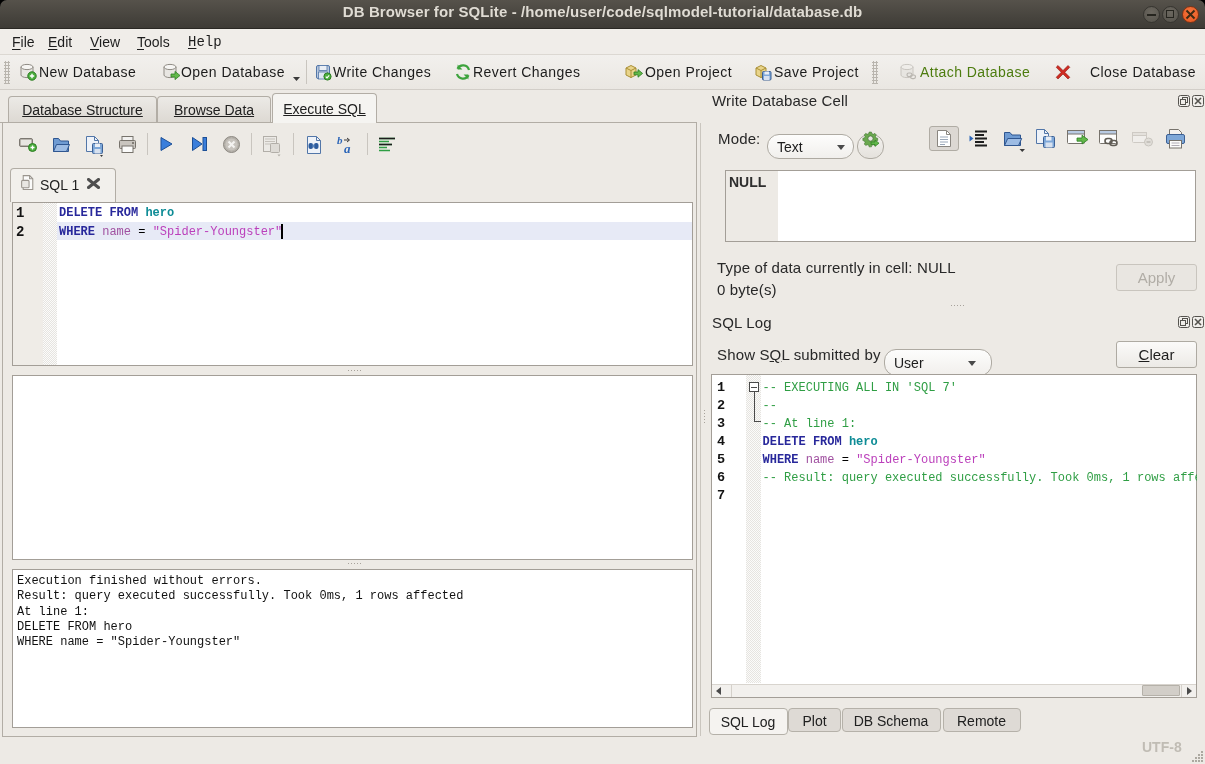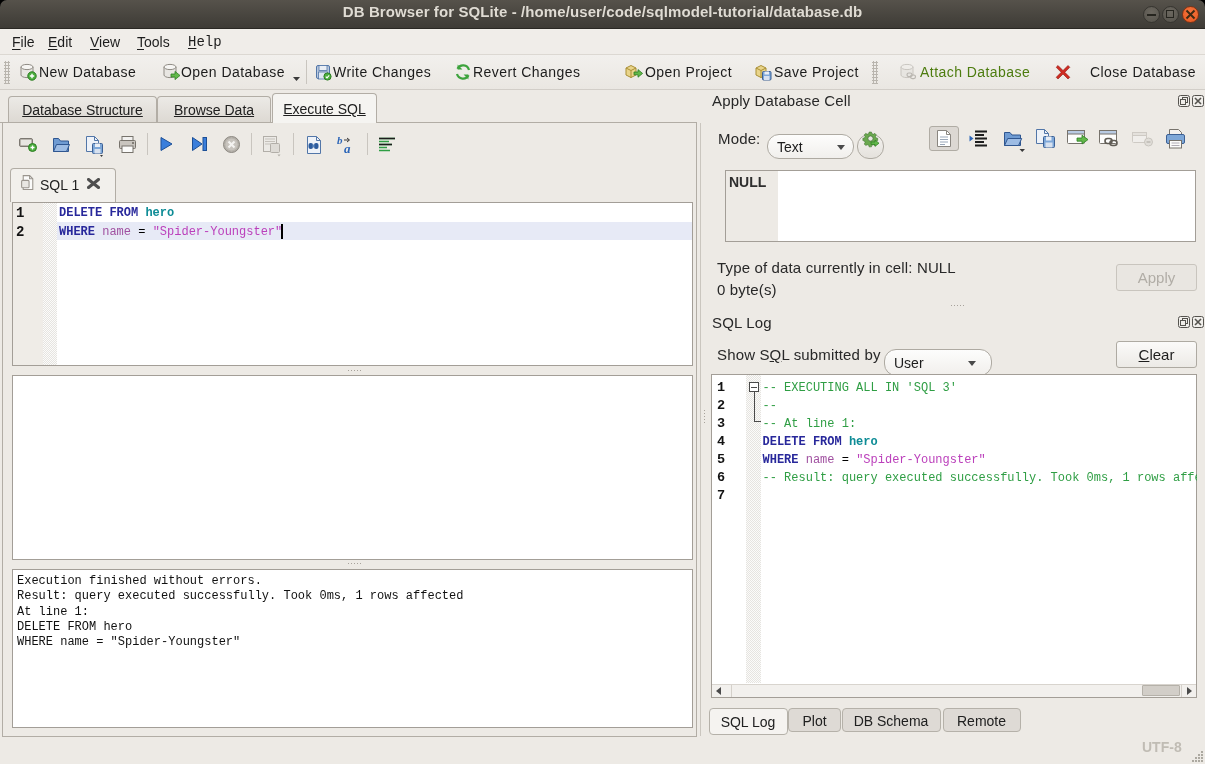--- a/index.html
+++ b/index.html
@@ -253,21 +253,21 @@
 
 <div class="abs box" style="left:12px; top:569px; width:681px; height:159px;"></div>
 <div class="abs msgline" style="left:17px; top:574px;">Execution finished without errors.</div>
 <div class="abs msgline" style="left:17px; top:589.3px;">Result: query executed successfully. Took 0ms, 1 rows affected</div>
 <div class="abs msgline" style="left:17px; top:604.6px;">At line 1:</div>
 <div class="abs msgline" style="left:17px; top:619.9px;">DELETE FROM hero</div>
 <div class="abs msgline" style="left:17px; top:635.2px;">WHERE name = "Spider-Youngster"</div>
 
 <div class="abs vdots" style="left:703px; top:409px;"></div>
 
-<div class="abs docktitle" style="left:712px; top:92px;">Apply Database Cell</div>
+<div class="abs docktitle" style="left:712px; top:92px;">Write Database Cell</div>
 <svg class="abs" style="left:1178px; top:95px;" width="12" height="12" viewBox="0 0 12 12">
     <rect x="0.5" y="0.5" width="11" height="11" rx="2" fill="#f0eeea" stroke="#55534e"></rect>
     <rect x="4.5" y="2.5" width="5" height="5" fill="none" stroke="#55534e"></rect>
     <rect x="2.5" y="4.5" width="5" height="5" fill="#f0eeea" stroke="#55534e"></rect>
   </svg>
 <svg class="abs" style="left:1192px; top:95px;" width="12" height="12" viewBox="0 0 12 12">
     <rect x="0.5" y="0.5" width="11" height="11" rx="2" fill="#f0eeea" stroke="#55534e"></rect>
     <path d="M3 3 l6 6 M9 3 l-6 6" stroke="#55534e" stroke-width="1.6"></path>
   </svg>
 <div class="abs docktitle" style="left:718px; top:129.5px;">Mode:</div>
@@ -373,21 +373,21 @@
 <div class="abs lnum" style="left:717px; top:434px;">4</div>
 <div class="abs lnum" style="left:717px; top:452px;">5</div>
 <div class="abs lnum" style="left:717px; top:470px;">6</div>
 <div class="abs lnum" style="left:717px; top:488px;">7</div>
 
 <div class="abs" style="left:749px; top:382px; width:10px; height:10px; border:1px solid #4a4a4a; background:#fff;"></div>
 <div class="abs" style="left:751px; top:386.5px; width:6px; height:1px; background:#4a4a4a;"></div>
 <div class="abs" style="left:753.5px; top:392px; width:1px; height:30px; background:#4a4a4a;"></div>
 <div class="abs" style="left:753.5px; top:421px; width:7px; height:1px; background:#4a4a4a;"></div>
 <div class="abs" style="left:711px; top:374px; width:486px; height:324px; overflow:hidden;">
-  <div class="logline cmt" style="position:absolute; left:51.5px; top:7px;">-- EXECUTING ALL IN 'SQL 3'</div>
+  <div class="logline cmt" style="position:absolute; left:51.5px; top:7px;">-- EXECUTING ALL IN 'SQL 7'</div>
   <div class="logline cmt" style="position:absolute; left:51.5px; top:25px;">--</div>
   <div class="logline cmt" style="position:absolute; left:51.5px; top:43px;">-- At line 1:</div>
   <div class="logline" style="position:absolute; left:51.5px; top:61px;"><span class="kw">DELETE FROM</span> <span class="tbl">hero</span></div>
   <div class="logline" style="position:absolute; left:51.5px; top:79px;"><span class="kw">WHERE</span> <span class="idf">name</span> = <span class="str">"Spider-Youngster"</span></div>
   <div class="logline cmt" style="position:absolute; left:51.5px; top:97px;">-- Result: query executed successfully. Took 0ms, 1 rows affected</div>
 </div>
 
 <div class="abs" style="left:712px; top:684px; width:484px; height:13px; background:#f2f0ed; border-top:1px solid #d8d4ce;"></div>
 <svg class="abs" style="left:715px; top:687px;" width="8" height="8" viewBox="0 0 8 8">
     <path d="M6 0 L1 4 L6 8 z" fill="#4a4a4a"></path>

